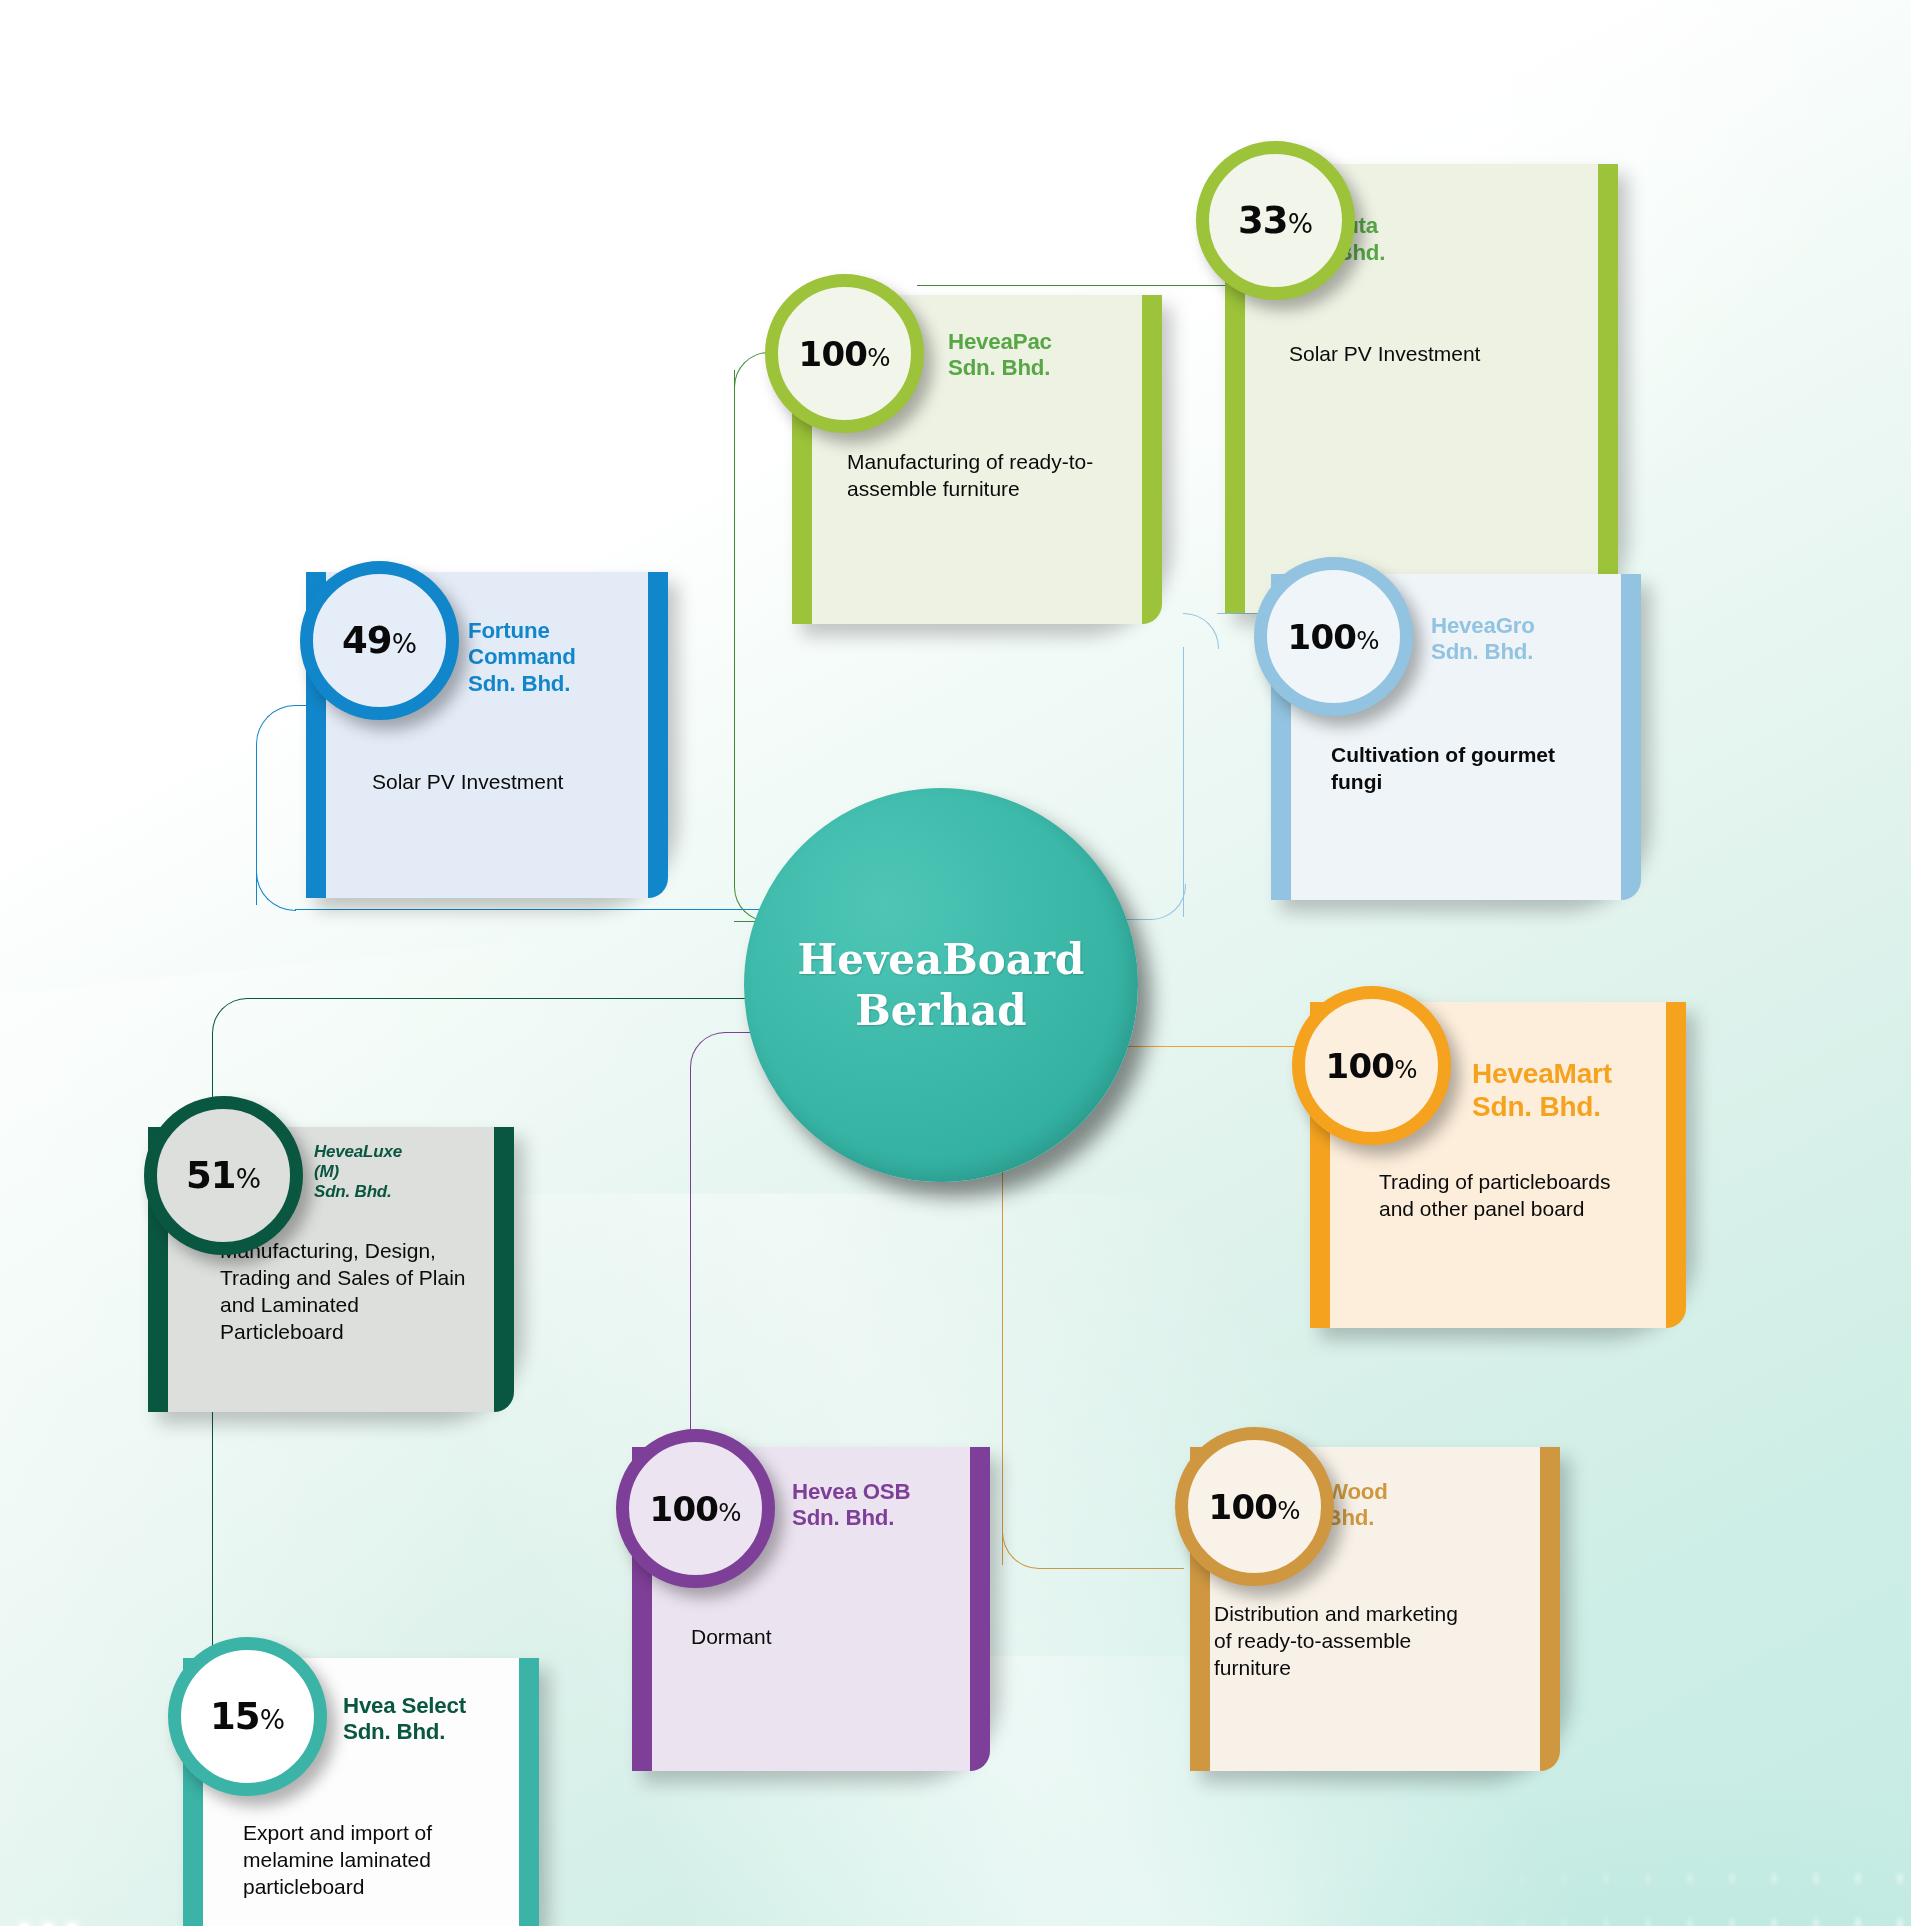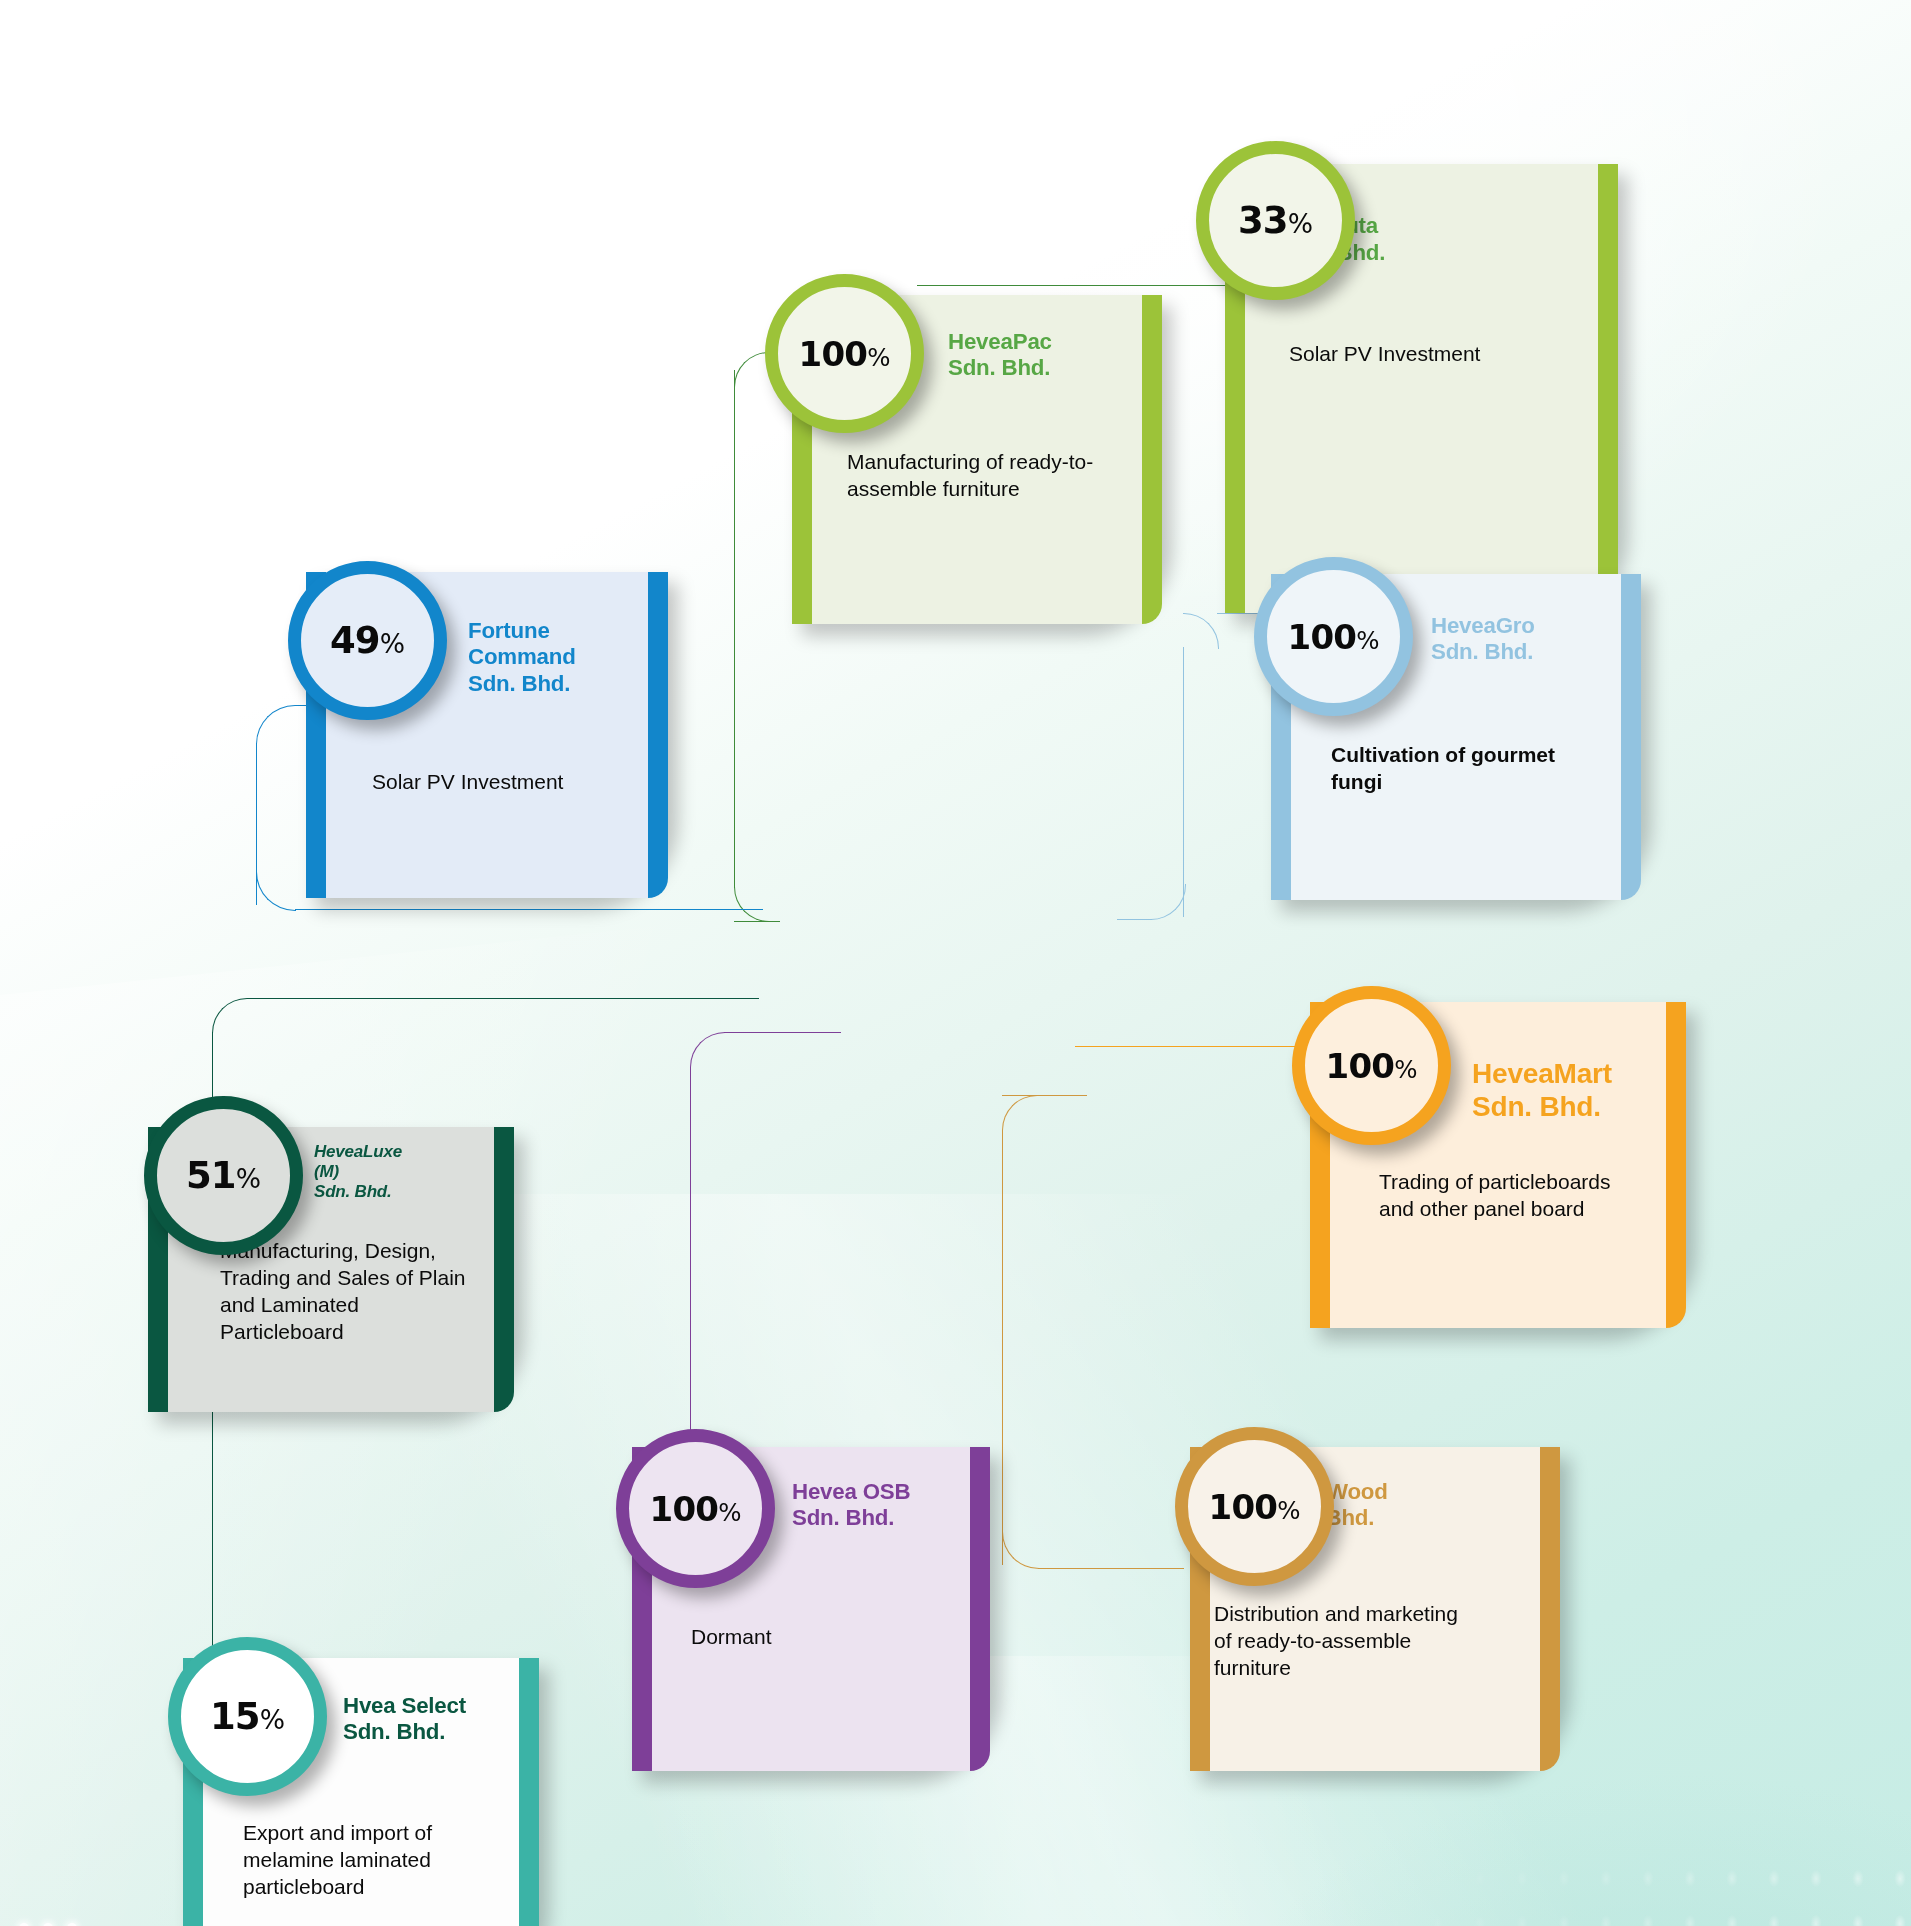--- a/index.html
+++ b/index.html
@@ -222,21 +222,21 @@
       <div class="bar-l" style="background:#1286cb;"></div>
       <div class="bar-r" style="background:#1286cb;"></div>
       <div class="inner" style="background:#e3ebf7;"></div>
     </div>
     <div class="card-title" style="left:468px;top:618px;width:193px;color:#1286cb;font-size:22.3px;">
       <div>Fortune</div>
       <div>Command</div>
       <div>Sdn. Bhd.</div>
     </div>
     <div class="card-desc" style="left:372px;top:769px;width:293px;">Solar PV Investment</div>
-    <div class="badge" style="left:288px;top:561px;width:133px;height:133px;background:#e5edf8;border:13px solid #1286cb;">
+    <div class="badge" style="left:300px;top:561px;width:133px;height:133px;background:#e5edf8;border:13px solid #1286cb;">
       <span style="font-size:37px;"><b>49</b><i class="pct" style="font-style:normal;">%</i></span>
     </div>
   </div>
 
   <div class="node">
     <div class="card" style="left:1271px;top:574px;width:370px;height:326px;background:#eef4f8;">
       <div class="bar-l" style="background:#92c3e0;"></div>
       <div class="bar-r" style="background:#92c3e0;"></div>
       <div class="inner" style="background:#eef4f8;"></div>
     </div>
@@ -324,15 +324,21 @@
     <div class="card-title" style="left:343px;top:1693px;width:200px;color:#0a5741;font-size:22.3px;">
       <div>Hvea Select</div>
       <div>Sdn. Bhd.</div>
     </div>
     <div class="card-desc" style="left:243px;top:1820px;width:247px;">Export and import of melamine laminated particleboard</div>
     <div class="badge" style="left:168px;top:1637px;width:133px;height:133px;background:#ffffff;border:13px solid #3bb3a6;">
       <span style="font-size:37px;"><b>15</b><i class="pct" style="font-style:normal;">%</i></span>
     </div>
   </div>
 
+  <div id="hub">
+    <div class="hubtxt">
+      <div>HeveaBoard</div>
+      <div>Berhad</div>
+    </div>
+  </div>
 
 </div>
 
 
 </body></html>

